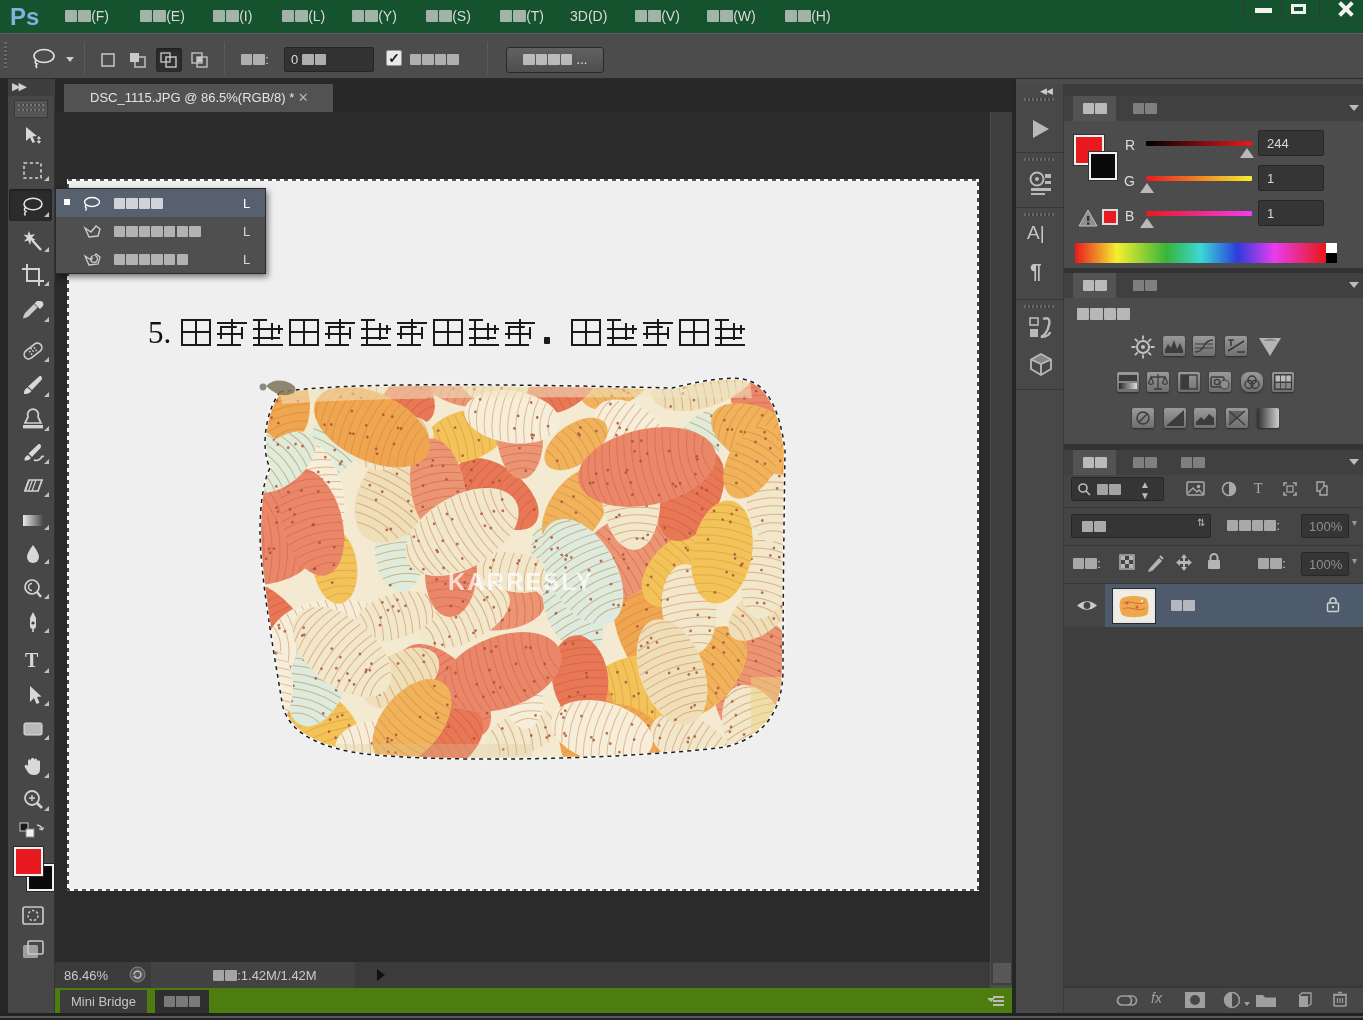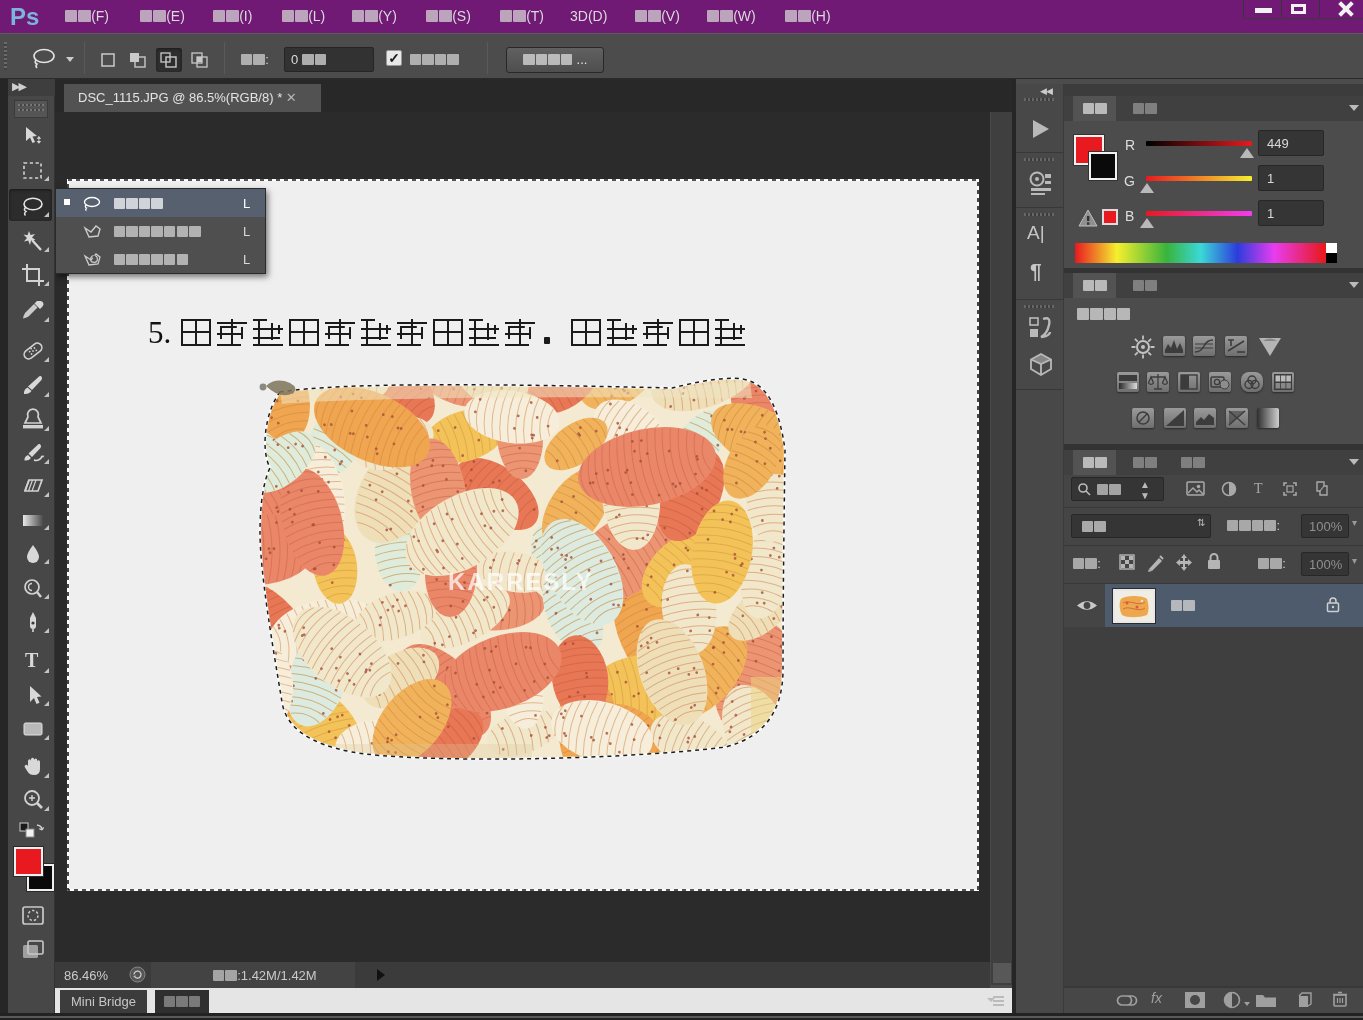--- a/index.html
+++ b/index.html
@@ -30,59 +30,59 @@
 i.K3{background:
  linear-gradient(#1a1a1a,#1a1a1a) 0 0/48% 2px no-repeat,
  linear-gradient(#1a1a1a,#1a1a1a) 0 36%/100% 2px no-repeat,
  linear-gradient(#1a1a1a,#1a1a1a) 0 70%/90% 2px no-repeat,
  linear-gradient(#1a1a1a,#1a1a1a) 0 100%/100% 2px no-repeat,
  linear-gradient(#1a1a1a,#1a1a1a) 20% 0/2px 100% no-repeat,
  linear-gradient(#1a1a1a,#1a1a1a) 66% 36%/2px 64% no-repeat,
  linear-gradient(#1a1a1a,#1a1a1a) 90% 36%/2px 34% no-repeat}
 
 
-#menubar{left:0;top:0;width:1363px;height:33px;background:#701a75;color:#dadada;font-size:14px}
+#menubar{left:0;top:0;width:1363px;height:33px;background:#14532d;color:#dadada;font-size:14px}
 #pslogo{left:10px;top:3px;width:40px;height:26px;color:#7db4db;font-weight:bold;
  font-size:24px;letter-spacing:0}
 .mitem{position:absolute;top:8px;white-space:nowrap}
 
 #optbar{left:0;top:33px;width:1363px;height:46px;background:#4c4c4c;
  border-top:1px solid #5c5c5c;border-bottom:1px solid #2a2a2a;color:#d6d6d6;font-size:13px}
 .grip{left:4px;top:8px;width:3px;height:28px;
  background:repeating-linear-gradient(#6a6a6a 0 2px,#424242 2px 4px)}
 .modebtn{position:absolute;top:14px;width:26px;height:24px;border-radius:3px}
 .modebtn.on{background:#2e2e2e;box-shadow:inset 0 1px 3px #1a1a1a}
 #feaInput{left:284px;top:13px;width:90px;height:25px;background:#323232;
  border:1px solid #252525;border-radius:2px;color:#dcdcdc;font-size:13px;padding:4px 6px 0}
 #cbx{left:386px;top:16px;width:16px;height:16px;background:#e9e9e9;border:1px solid #9a9a9a;
  border-radius:2px;color:#1c1c1c;font-size:14px;line-height:15px;text-align:center;font-weight:bold}
 #refineBtn{left:506px;top:13px;width:98px;height:26px;border:1px solid #282828;border-radius:3px;
  background:linear-gradient(#616161,#4e4e4e);color:#e0e0e0;font-size:13px;text-align:center;padding-top:4px}
 .vsep{position:absolute;top:8px;width:1px;height:32px;background:#3a3a3a;border-right:1px solid #5a5a5a}
 
 #tabbar{left:55px;top:79px;width:957px;height:33px;background:#282828}
 #tabbarL{left:0;top:79px;width:55px;height:33px;background:#282828}
-.dtab{position:absolute;top:5px;height:28px;font-size:13px;padding:6px 10px 0 14px;white-space:nowrap}
+.dtab{position:absolute;top:5px;height:28px;font-size:13px;padding:6px 10px 0 26px;white-space:nowrap}
 #tab1{left:9px;background:#525252;color:#e3e3e3;padding-right:24px}
 #tab2{left:271px;background:#3a3a3a;color:#9d9d9d;padding-right:28px}
 
 #lstrip{left:0;top:79px;width:8px;height:941px;background:#262626}
 #toolbar{left:8px;top:79px;width:47px;height:941px;background:#474747;border-right:1px solid #333}
 #tb-exp{left:8px;top:79px;width:47px;height:17px;background:#3e3e3e;color:#cfcfcf}
 .tool{position:absolute;left:13px;width:38px;height:30px}
 .tsel{background:#2c2c2c;border-radius:3px;box-shadow:inset 0 1px 3px #181818}
 
 #canvas{left:55px;top:112px;width:935px;height:850px;background:#2b2b2b;overflow:hidden}
 #doc{left:69px;top:181px;width:908px;height:708px;background:#eeefee}
 #docants{left:67px;top:179px;width:912px;height:712px}
 #title5{left:148px;top:315px;color:#111;font-size:30px;font-family:"Liberation Serif",serif}
 #vsb{left:990px;top:112px;width:22px;height:873px;background:#3f3f3f;border-left:1px solid #4a4a4a}
 #vsb .thumb{position:absolute;left:2px;top:851px;width:18px;height:20px;background:#585858}
 #statusbar{left:55px;top:962px;width:935px;height:26px;background:#3b3b3b;color:#cacaca;font-size:13px}
-#btabs{left:55px;top:988px;width:957px;height:25px;background:#e5e5e5;color:#c6c6c6;font-size:13px}
+#btabs{left:55px;top:988px;width:957px;height:25px;background:#4d7c0f;color:#c6c6c6;font-size:13px}
 #bstrip{left:0;top:1013px;width:1363px;height:7px;background:#222;z-index:9}
 #bline{left:0;top:1016px;width:1363px;height:2px;background:#5a5a5a;z-index:9}
 
 #flyout{left:55px;top:188px;width:211px;height:86px;background:#4f4f4f;border:1px solid #2a2a2a;
  box-shadow:2px 3px 6px rgba(0,0,0,.5);color:#d8d8d8;font-size:13px}
 #flyout .row{position:absolute;left:0;width:209px;height:28px;padding:6px 0 0 0}
 #flyout .hl{background:#56606f;color:#fff}
 
 #rgap{left:1012px;top:79px;width:4px;height:941px;background:#262626}
 #rstrip{left:1016px;top:84px;width:48px;height:936px;background:#484848;border-right:1px solid #3a3a3a}
@@ -2428,21 +2428,21 @@
       <div class="ptab on" style="left:9px"><i class="k"></i><i class="k"></i></div>
       <div class="ptab off" style="left:59px"><i class="k"></i><i class="k"></i></div>
   <div style="position:absolute;right:4px;top:9px;width:0;height:0;border-left:5px solid transparent;border-right:5px solid transparent;border-top:6px solid #bbb"></div>
     </div>
  <div class="abs" style="left:0;top:37px;width:299px;height:147px;background:#4c4c4c">
   <div class="abs" style="left:10px;top:14px;width:30px;height:30px;background:#e8191f;border:2px solid #f2f2f2;box-shadow:0 0 0 1px #333"></div>
   <div class="abs" style="left:25px;top:31px;width:28px;height:28px;background:#0a0a0a;border:2px solid #f2f2f2;box-shadow:0 0 0 1px #333"></div>
   <span class="abs" style="left:61px;top:16px;color:#ddd;font-size:14px">R</span>
   <div class="sl abs" style="left:82px;top:20px;width:106px;background:linear-gradient(90deg,#000,#e8191f)"></div>
   <div class="thumbtri abs" style="left:176px;top:27px"></div>
-  <div class="well" style="left:194px;top:9px;width:66px;height:26px;padding:5px 0 0 8px;font-size:13px">449</div>
+  <div class="well" style="left:194px;top:9px;width:66px;height:26px;padding:5px 0 0 8px;font-size:13px">244</div>
   <span class="abs" style="left:60px;top:52px;color:#ddd;font-size:14px">G</span>
   <div class="sl abs" style="left:82px;top:55px;width:106px;background:linear-gradient(90deg,#e8191f,#f5ef2e)"></div>
   <div class="thumbtri abs" style="left:76px;top:62px"></div>
   <div class="well" style="left:194px;top:44px;width:66px;height:26px;padding:5px 0 0 8px;font-size:13px">1</div>
   <svg class="abs" style="left:14px;top:88px" width="20" height="18">
         <path d="M10 1 L19 17 L1 17 Z" fill="#8f8f8f" stroke="#bbb"></path>
         <rect x="9" y="7" width="2.4" height="5" fill="#333"></rect>
         <rect x="9" y="13.4" width="2.4" height="2.4" fill="#333"></rect>
       </svg>
   <div class="abs" style="left:38px;top:88px;width:16px;height:16px;background:#e8191f;border:2px solid #ddd"></div>

